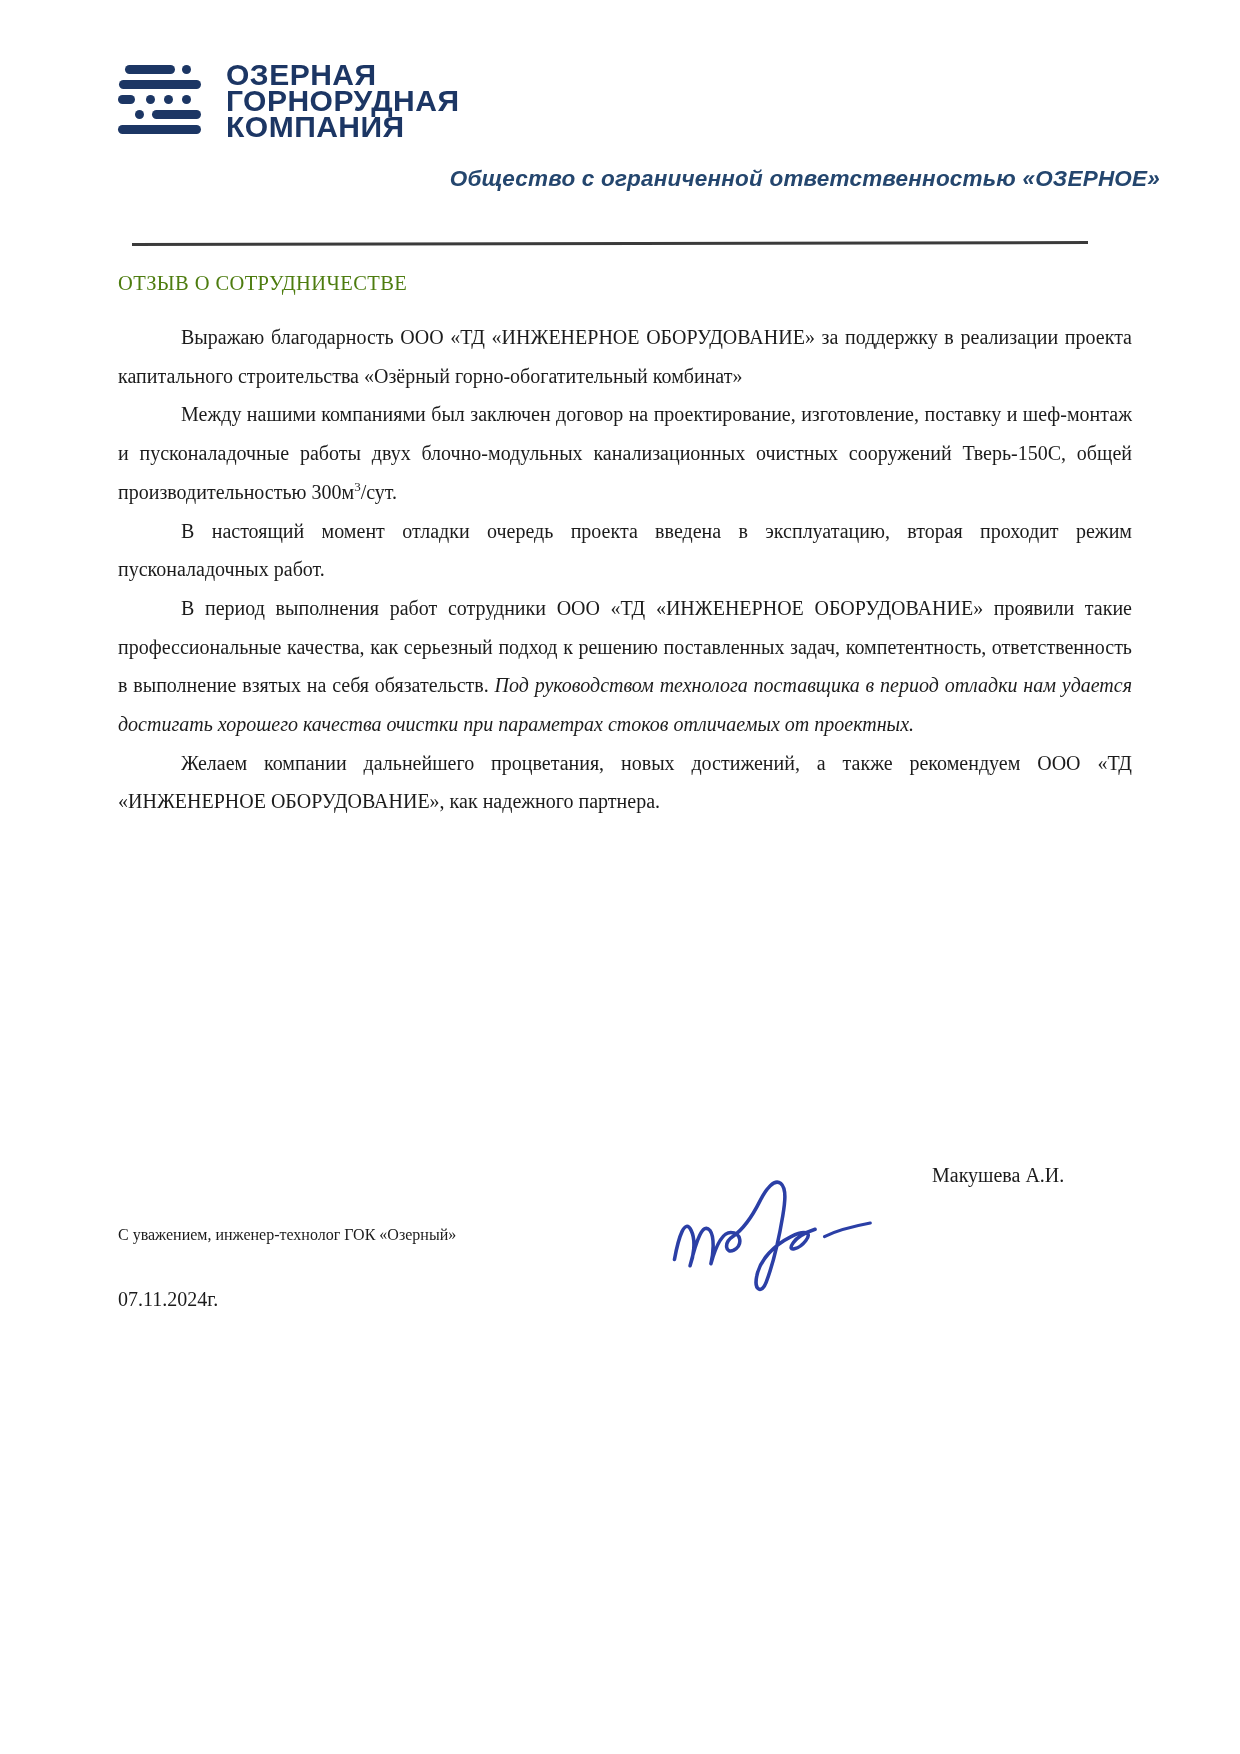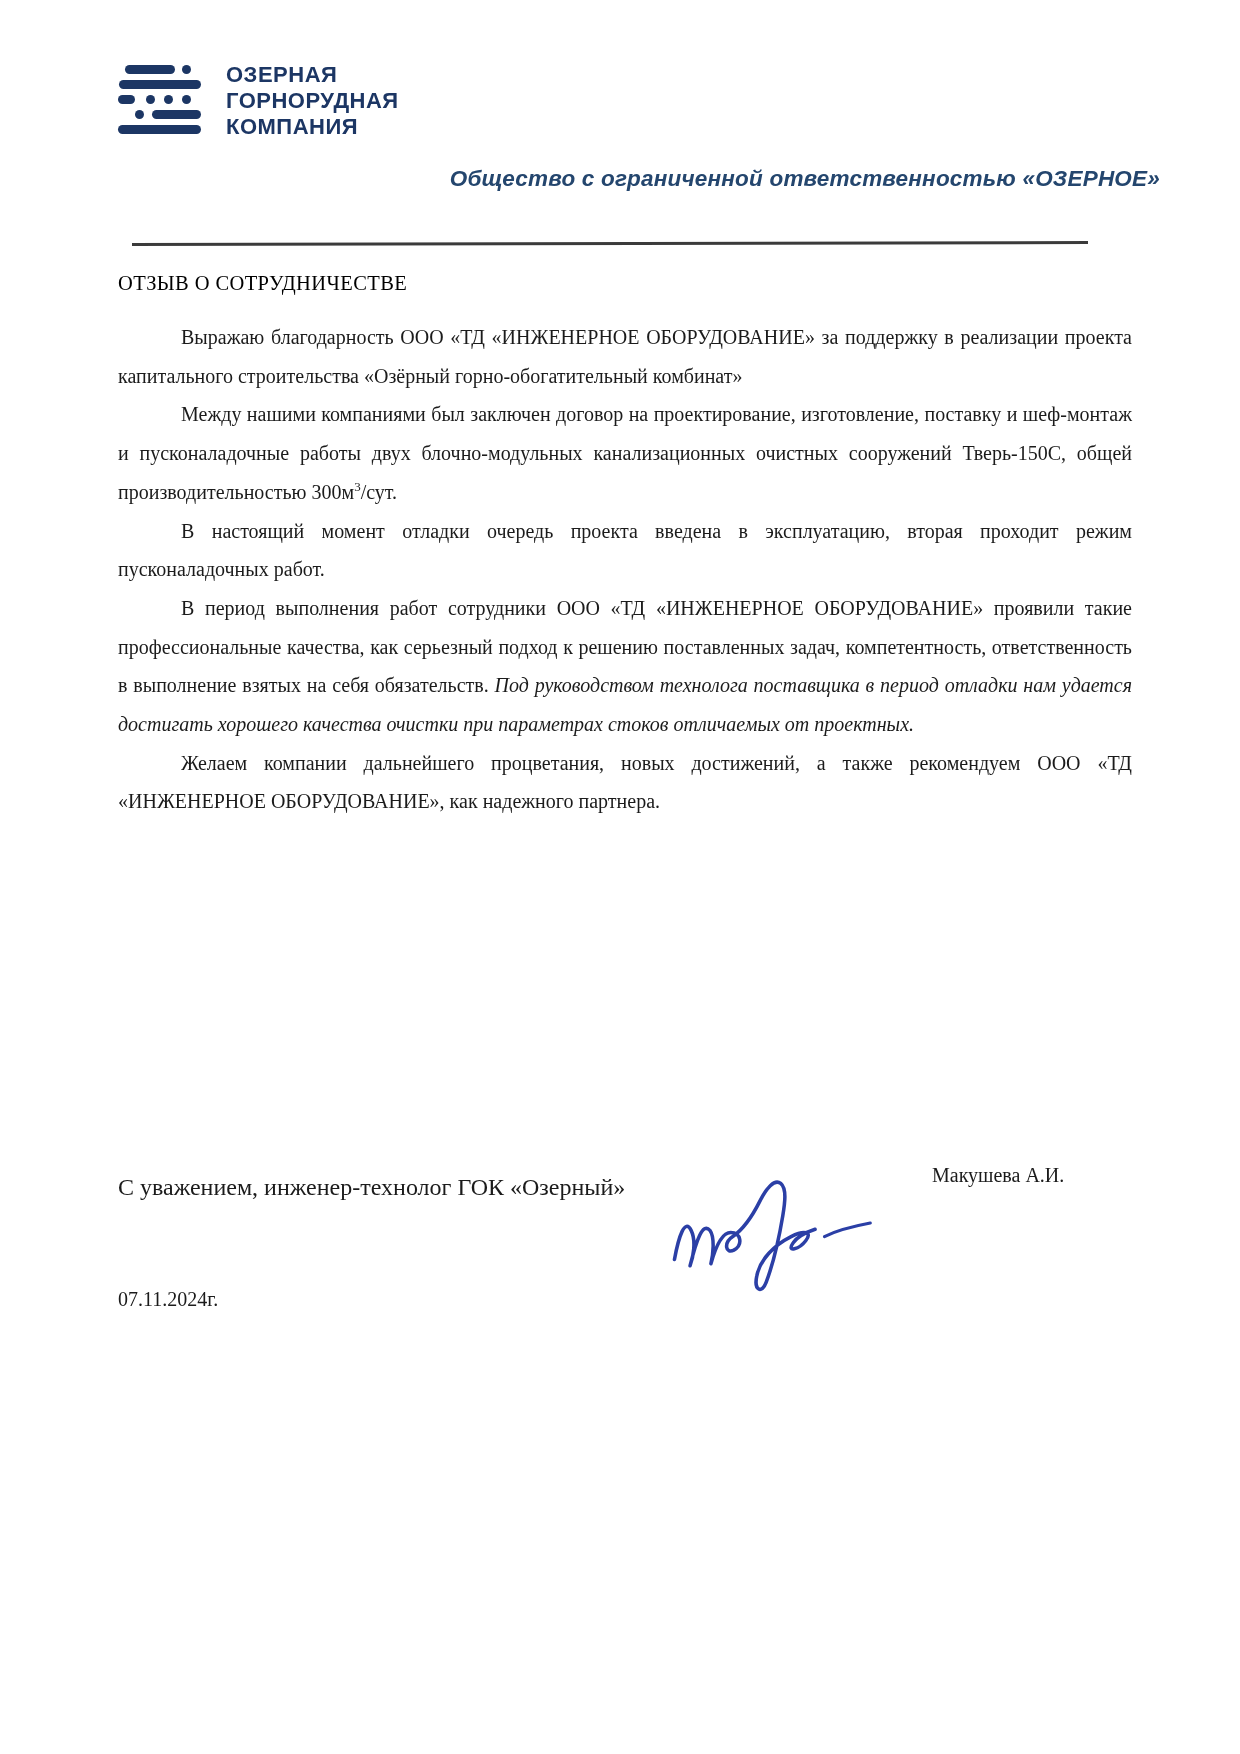--- a/index.html
+++ b/index.html
@@ -14,50 +14,50 @@
   }
   
   .logo{position:absolute;left:118px;top:62px;display:flex;align-items:center;gap:24px;}
   .logo-mark{position:relative;width:84px;height:72px;}
   .logo-mark .row{position:absolute;height:9px;}
   .bar{position:absolute;height:9px;border-radius:4.5px;background:#1c3664;}
   .dot{position:absolute;width:9px;height:9px;border-radius:50%;background:#1c3664;}
   .logo-text{
     font-family:"Liberation Sans", sans-serif;
     font-weight:bold;color:#1c3664;
-    font-size:22px;line-height:26px;letter-spacing:.5px;
+    font-size:30px;line-height:26px;letter-spacing:.5px;
     text-transform:uppercase;
   }
   
   .doc-title{
     position:absolute;left:150px;right:80px;top:166px;
     text-align:right;
     font-family:"Liberation Sans", sans-serif;
     font-weight:bold;font-style:italic;
     font-size:22.5px;color:#24466e;letter-spacing:.2px;
   }
   .divider{
     position:absolute;left:132px;top:242px;width:956px;height:2.6px;
     background:#3b3b3b;transform:rotate(-0.12deg);
   }
   
   .heading{
     position:absolute;left:118px;top:272px;
-    font-size:20.5px;letter-spacing:.4px;color:#000000;
+    font-size:20.5px;letter-spacing:.4px;color:#4d7c0f;
   }
   .body{
     position:absolute;left:118px;right:108px;top:318px;
     font-size:20px;line-height:38.7px;
     text-align:justify;
   }
   .body p{margin:0;text-indent:63px;}
   .body sup{font-size:13px;line-height:0;}
   .body em{font-style:italic;}
   
-  .sig-text{position:absolute;left:118px;top:1174px;font-size:24px;}
+  .sig-text{position:absolute;left:118px;top:1226px;font-size:16px;}
   .sig-name{position:absolute;left:932px;top:1164px;font-size:20px;}
   .sig-date{position:absolute;left:118px;top:1288px;font-size:20px;}
   .sig-scribble{position:absolute;left:668px;top:1172px;width:240px;height:125px;}
 </style>
 </head>
 <body>
 
 <div class="page">
 
   <div class="logo">

